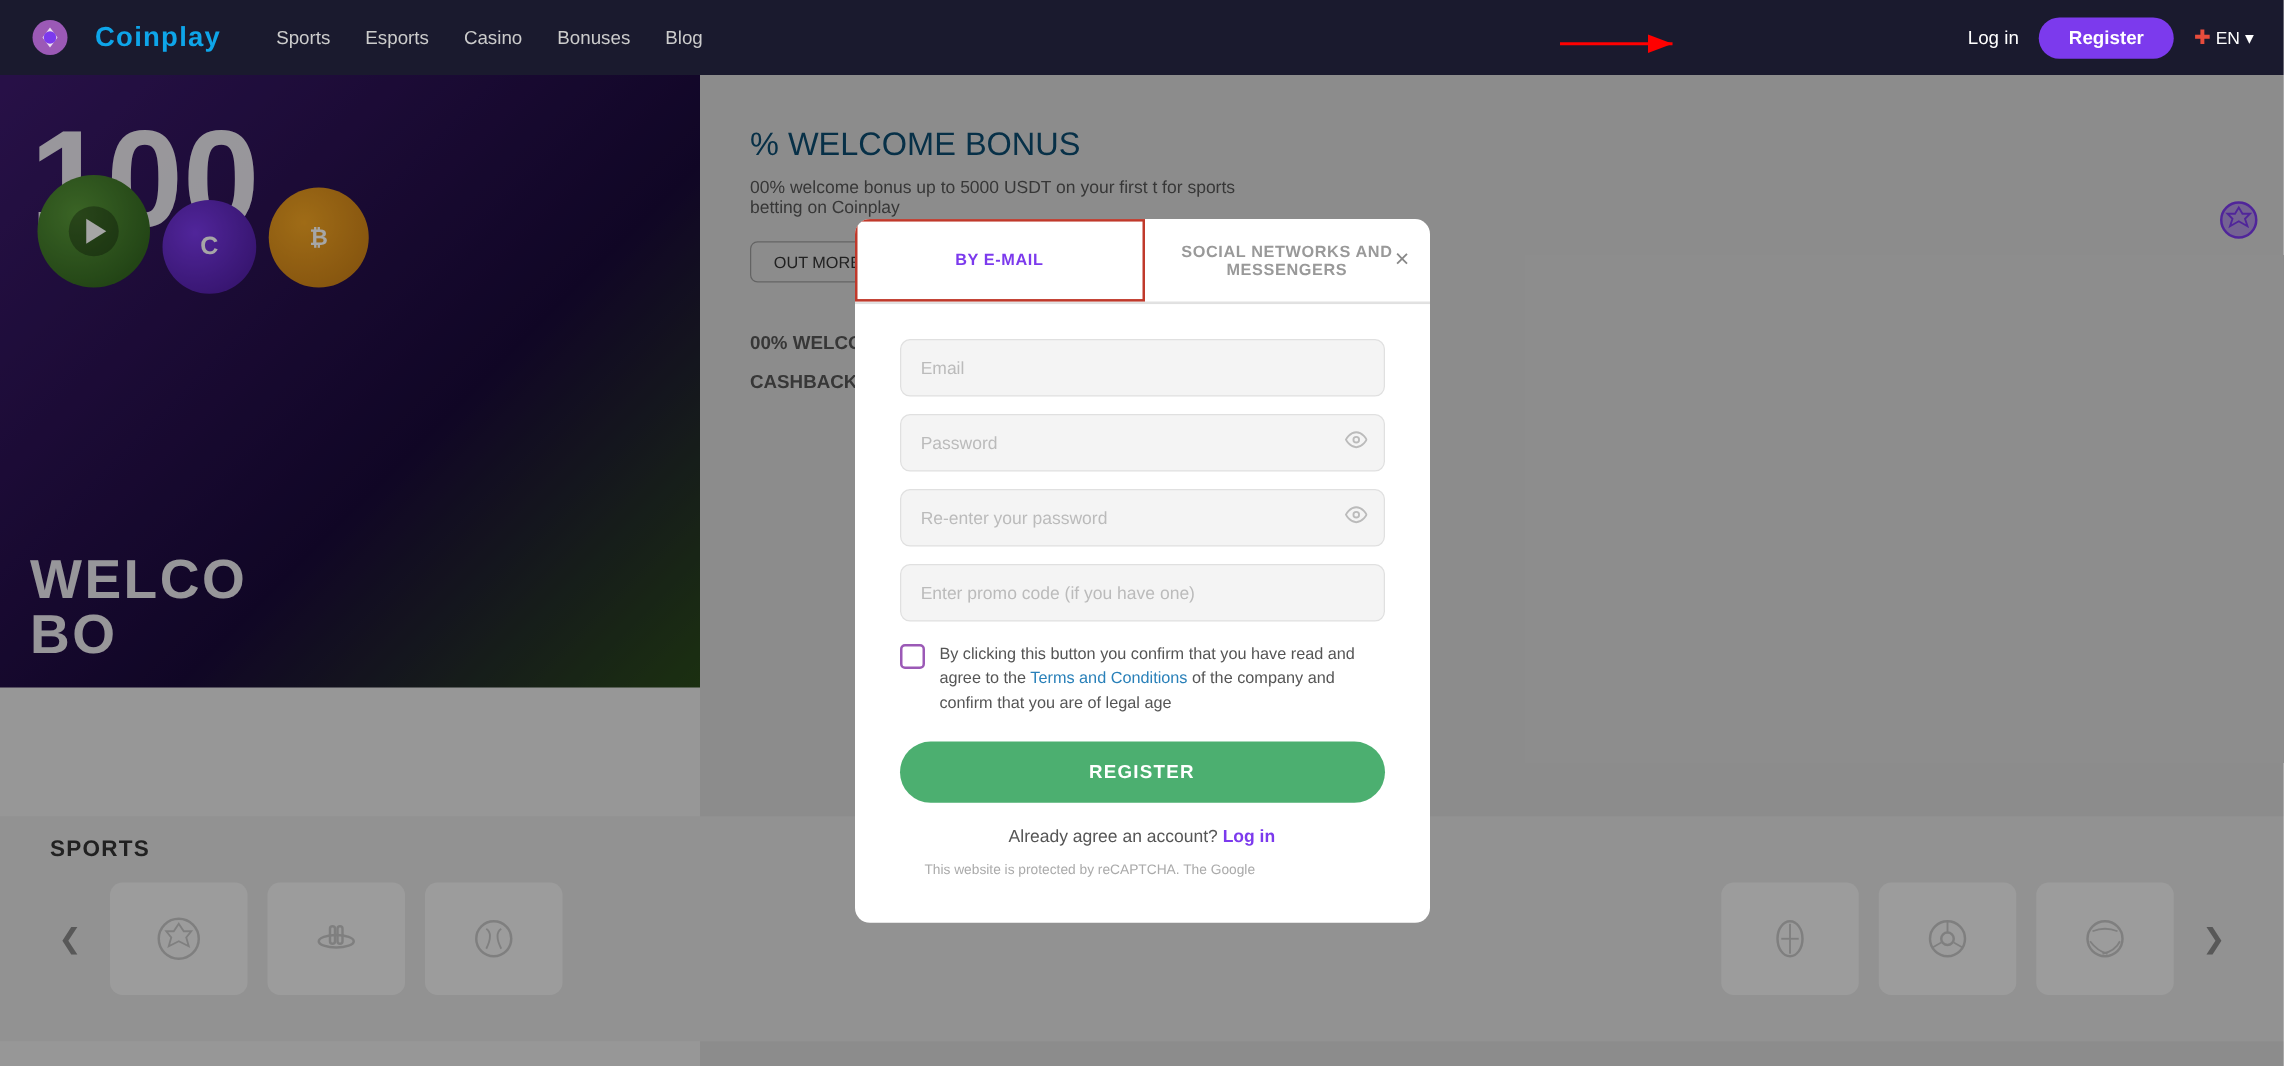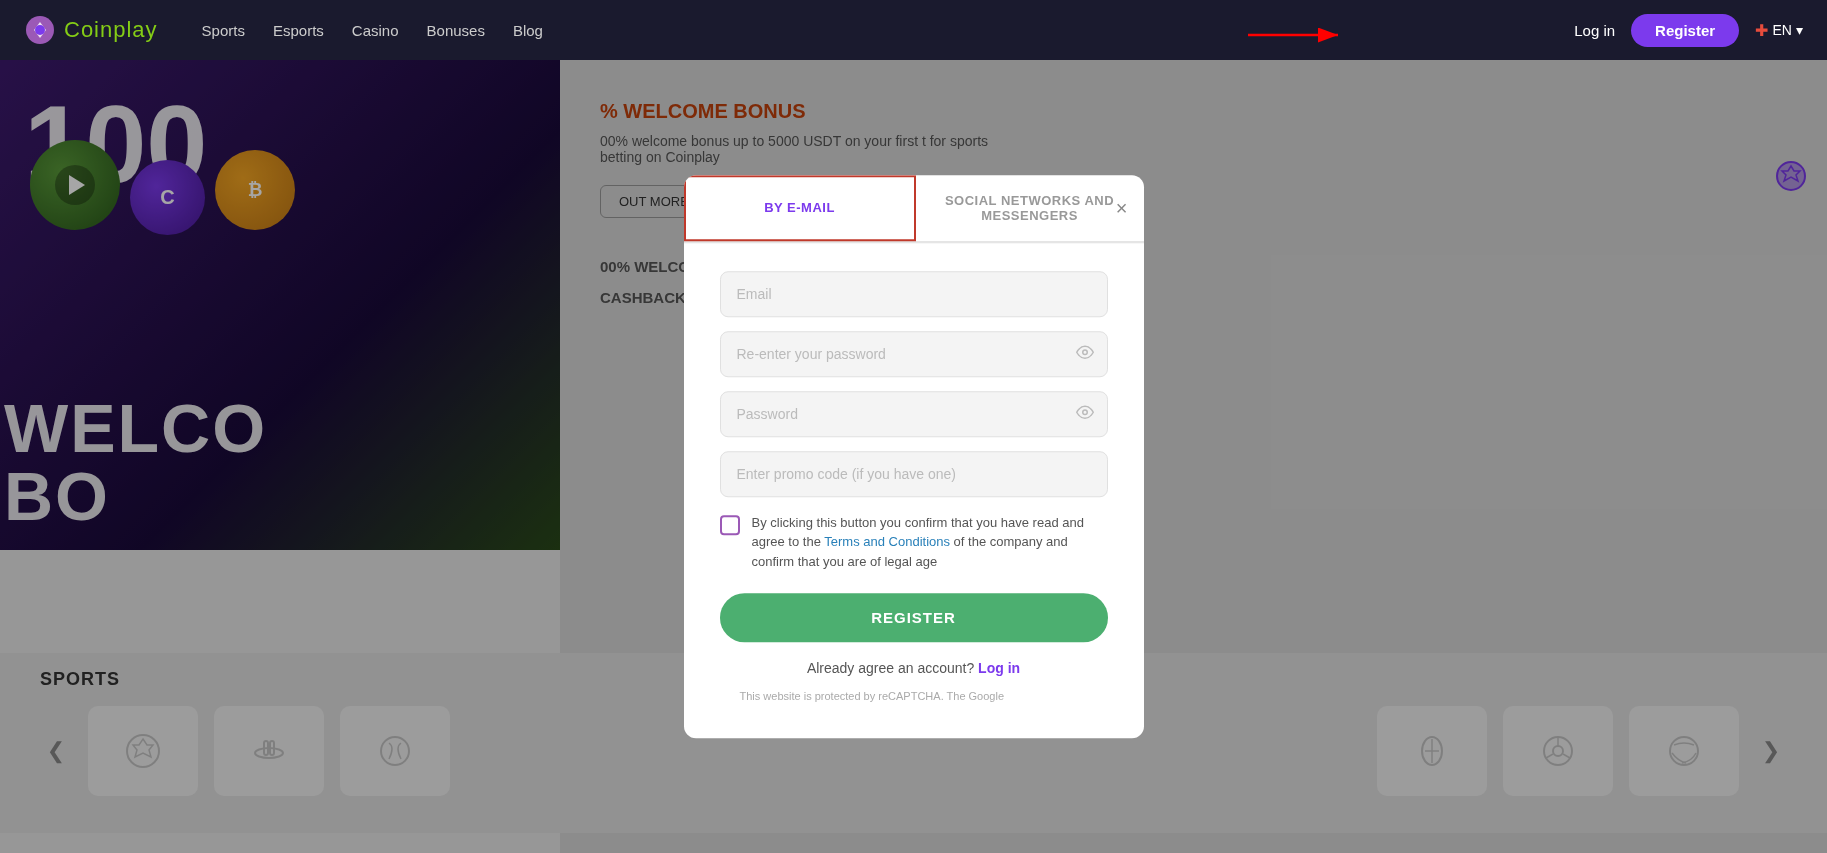--- a/index.html
+++ b/index.html
@@ -12,24 +12,24 @@
       background: #1a1a2e;
       height: 60px;
       padding: 0 24px;
       gap: 32px;
       position: relative;
       z-index: 10;
     }
     .logo {
       display: flex;
       align-items: center;
-      gap: 8px;
-      color: #84cc16;
+      gap: 20px;
+      color: #0ea5e9;
       font-size: 22px;
-      font-weight: 400;
+      font-weight: 700;
       letter-spacing: 1px;
     }
     .logo-icon {
       width: 32px;
       height: 32px;
     }
     .nav-links {
       display: flex;
       gap: 28px;
       margin-left: 12px;
@@ -87,23 +87,23 @@
       left: 0;
       top: 0;
       width: 560px;
       height: 490px;
       background: linear-gradient(135deg, #3d1a6e 0%, #1a0a3a 60%, #2a4a1a 100%);
       overflow: hidden;
     }
     .hero-text-bg {
       position: absolute;
       bottom: 20px;
-      left: 4px;
+      left: 24px;
       color: white;
-      font-size: 68px;
+      font-size: 44px;
       font-weight: 900;
       letter-spacing: 2px;
       opacity: 0.9;
       line-height: 1;
     }
     .hero-numbers {
       position: absolute;
       top: 20px;
       left: 24px;
       color: white;
@@ -409,21 +409,21 @@
 
     <div style="position:absolute;right:20px;top:100px;">
       <svg width="32" height="32" viewBox="0 0 32 32">
         <circle cx="16" cy="16" r="14" fill="#7c3aed" opacity="0.4"></circle>
         <circle cx="16" cy="16" r="14" fill="none" stroke="#7c3aed" stroke-width="2"></circle>
         <path d="M16 6 L19 11 L25 11 L21 15 L23 21 L16 17 L9 21 L11 15 L7 11 L13 11 Z" fill="none" stroke="#7c3aed" stroke-width="1.5"></path>
       </svg>
     </div>
 
     <div style="margin-top:20px;margin-right:20px;">
-      <div style="font-size:20px;font-weight:700;color:#c2410c;margin-bottom:10px;">% WELCOME BONUS</div>
+      <div style="font-size:26px;font-weight:400;color:#0c4a6e;margin-bottom:10px;">% WELCOME BONUS</div>
       <div style="font-size:14px;color:#555;margin-bottom:20px;max-width:420px;">00% welcome bonus up to 5000 USDT on your first t for sports betting on Coinplay</div>
       <button class="find-out-btn">OUT MORE</button>
     </div>
 
     <div style="margin-top:40px;">
       <div style="font-size:15px;font-weight:700;color:#555;margin-bottom:14px;">00% WELCOME BONUS</div>
       <div style="font-size:15px;font-weight:700;color:#555;">CASHBACK SPORTS</div>
     </div>
   </div>
 
@@ -501,42 +501,42 @@
 
     <div class="modal-body">
 
       
       <div class="field-wrapper">
         <input type="email" placeholder="Email" style="">
       </div>
 
       
       <div class="field-wrapper">
+        <input type="password" placeholder="Password" style="">
+        <span class="eye-icon">
+          <svg width="18" height="18" viewBox="0 0 24 24" fill="none" stroke="#bbb" stroke-width="2">
+            <path d="M1 12s4-8 11-8 11 8 11 8-4 8-11 8-11-8-11-8z"></path>
+            <circle cx="12" cy="12" r="3"></circle>
+          </svg>
+        </span>
+      </div>
+
+      
+      <div class="field-wrapper">
         <input type="password" placeholder="Re-enter your password" style="">
         <span class="eye-icon">
           <svg width="18" height="18" viewBox="0 0 24 24" fill="none" stroke="#bbb" stroke-width="2">
             <path d="M1 12s4-8 11-8 11 8 11 8-4 8-11 8-11-8-11-8z"></path>
             <circle cx="12" cy="12" r="3"></circle>
           </svg>
         </span>
       </div>
 
       
       <div class="field-wrapper">
-        <input type="password" placeholder="Password" style="">
-        <span class="eye-icon">
-          <svg width="18" height="18" viewBox="0 0 24 24" fill="none" stroke="#bbb" stroke-width="2">
-            <path d="M1 12s4-8 11-8 11 8 11 8-4 8-11 8-11-8-11-8z"></path>
-            <circle cx="12" cy="12" r="3"></circle>
-          </svg>
-        </span>
-      </div>
-
-      
-      <div class="field-wrapper">
         <input type="text" placeholder="Enter promo code (if you have one)" style="">
       </div>
 
       
       <div class="terms-row">
         <div class="terms-checkbox"></div>
         <div class="terms-text">
           <span>By clicking this button you confirm that you have read and agree to the </span><a class="terms-link">Terms and Conditions</a><span> of the company and confirm that you are of legal age</span>
         </div>
       </div>

